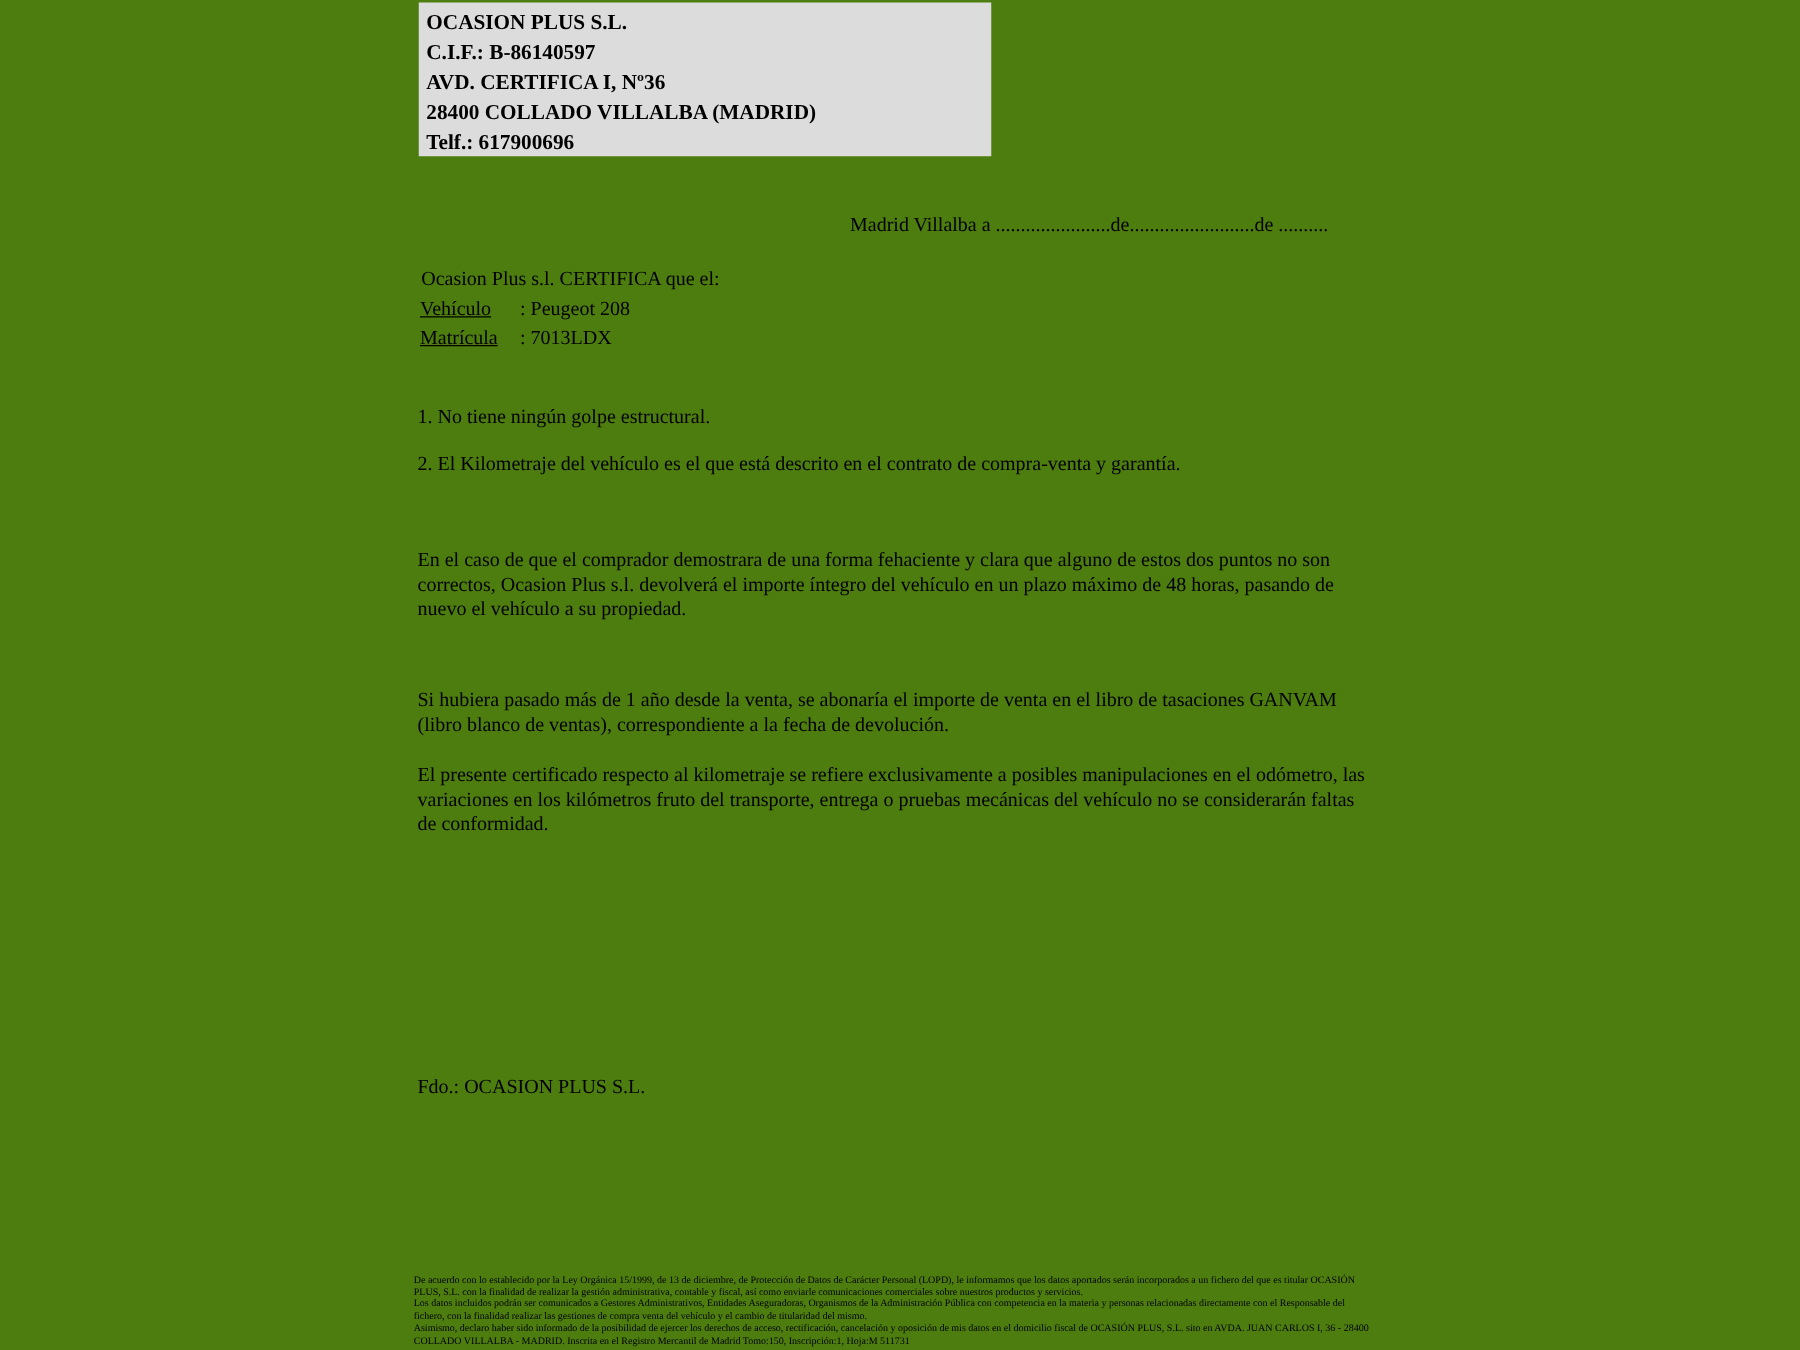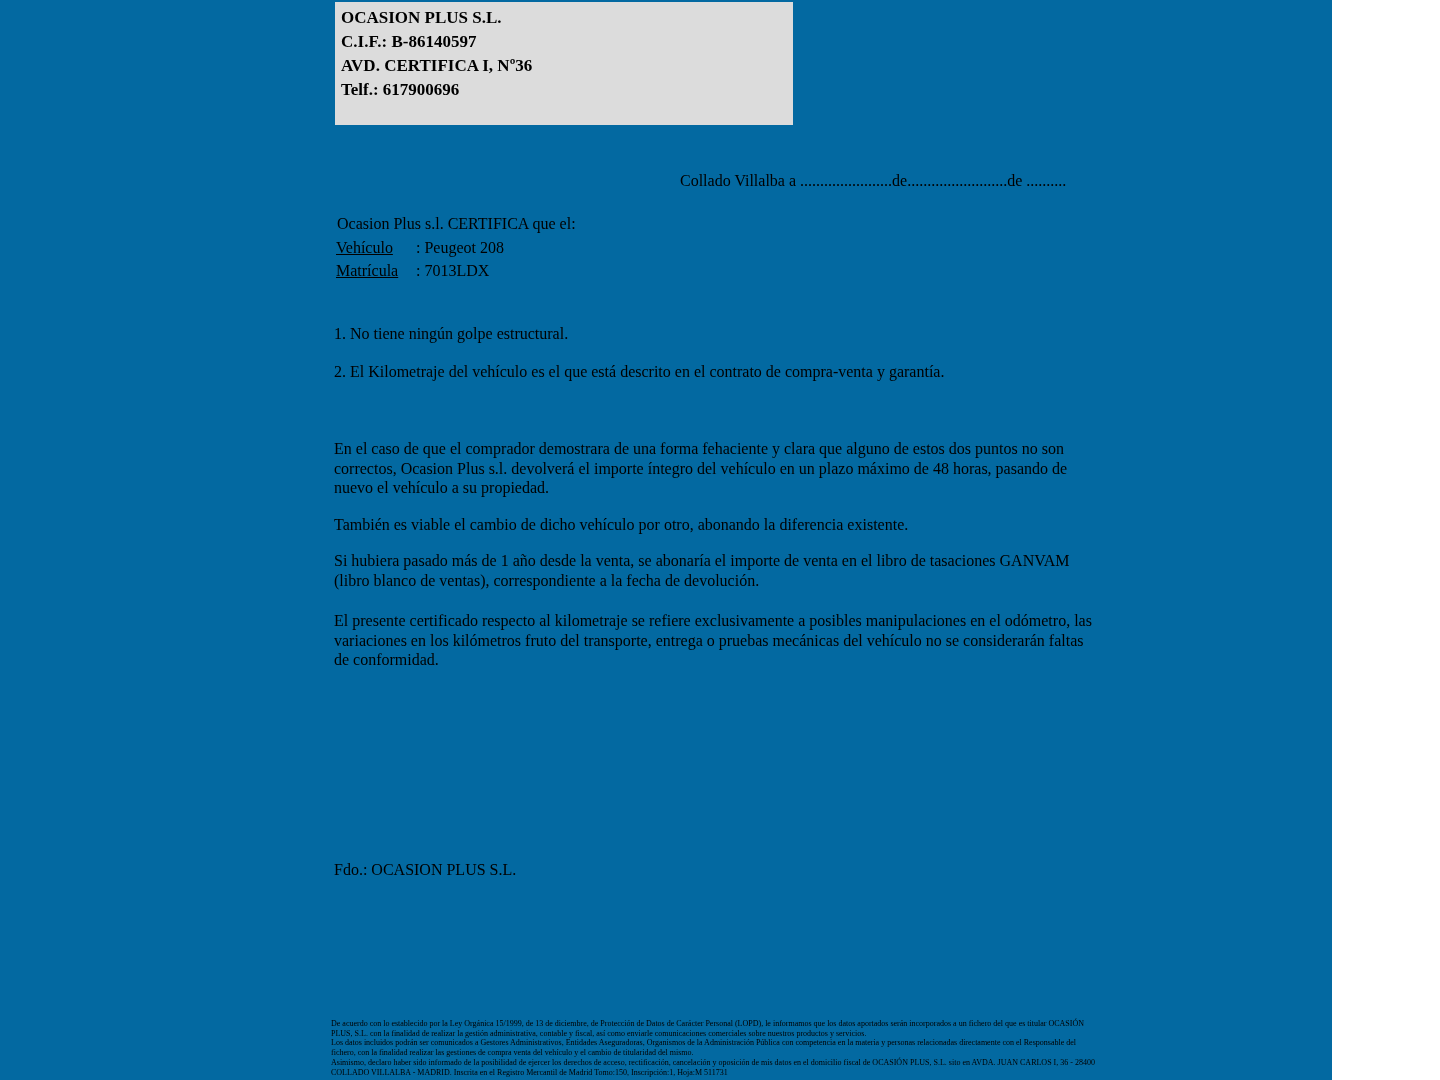--- a/index.html
+++ b/index.html
@@ -1,21 +1,21 @@
 <!DOCTYPE html>
 <html><head>
 <meta charset="utf-8">
 <style>
   * { margin: 0; padding: 0; box-sizing: border-box; }
   html, body { background: #ffffff; }
   .page {
     position: relative;
-    width: 1332px;
+    width: 1440px;
     height: 1080px;
-    background: #0369a1;
+    background: #4d7c0f;
     font-family: "Liberation Serif", "DejaVu Serif", serif;
     color: #000000;
     overflow: hidden;
   }
   .header-box {
     position: absolute;
     left: 335px;
     top: 2px;
     width: 458px;
     height: 123px;
@@ -85,40 +85,40 @@
 </style>
 </head>
 <body>
 
 <div class="page">
 
   <div class="header-box">
     <div class="hline">OCASION PLUS S.L.</div>
     <div class="hline">C.I.F.: B-86140597</div>
     <div class="hline">AVD. CERTIFICA I, Nº36</div>
+    <div class="hline">28400 COLLADO VILLALBA (MADRID)</div>
     <div class="hline">Telf.: 617900696</div>
   </div>
 
-  <div class="date-line">Collado Villalba a .......................de.........................de ..........</div>
+  <div class="date-line">Madrid Villalba a .......................de.........................de ..........</div>
 
   <div class="cert-line">Ocasion Plus s.l. CERTIFICA que el:</div>
 
   <div class="kv-row row-vehicle">
     <span class="label-cell"><span class="u">Vehículo</span></span><span>: Peugeot 208</span>
   </div>
 
   <div class="kv-row row-plate">
     <span class="label-cell"><span class="u">Matrícula</span></span><span>: 7013LDX</span>
   </div>
 
   <div class="body-par point-1">1. No tiene ningún golpe estructural.</div>
   <div class="body-par point-2">2. El Kilometraje del vehículo es el que está descrito en el contrato de compra-venta y garantía.</div>
 
   <div class="body-par par-1">En el caso de que el comprador demostrara de una forma fehaciente y clara que alguno de estos dos puntos no son correctos, Ocasion Plus s.l. devolverá el importe íntegro del vehículo en un plazo máximo de 48 horas, pasando de nuevo el vehículo a su propiedad.</div>
-  <div class="body-par par-2">También es viable el cambio de dicho vehículo por otro, abonando la diferencia existente.</div>
   <div class="body-par par-3">Si hubiera pasado más de 1 año desde la venta, se abonaría el importe de venta en el libro de tasaciones GANVAM (libro blanco de ventas), correspondiente a la fecha de devolución.</div>
   <div class="body-par par-4">El presente certificado respecto al kilometraje se refiere exclusivamente a posibles manipulaciones en el odómetro, las variaciones en los kilómetros fruto del transporte, entrega o pruebas mecánicas del vehículo no se considerarán faltas de conformidad.</div>
 
   <div class="signature">Fdo.: OCASION PLUS S.L.</div>
 
   <div class="legal">
     <p>De acuerdo con lo establecido por la Ley Orgánica 15/1999, de 13 de diciembre, de Protección de Datos de Carácter Personal (LOPD), le informamos que los datos aportados serán incorporados a un fichero del que es titular OCASIÓN PLUS, S.L. con la finalidad de realizar la gestión administrativa, contable y fiscal, así como enviarle comunicaciones comerciales sobre nuestros productos y servicios.</p>
     <p>Los datos incluidos podrán ser comunicados a Gestores Administrativos, Entidades Aseguradoras, Organismos de la Administración Pública con competencia en la materia y personas relacionadas directamente con el Responsable del fichero, con la finalidad realizar las gestiones de compra venta del vehículo y el cambio de titularidad del mismo.</p>
     <p>Asimismo, declaro haber sido informado de la posibilidad de ejercer los derechos de acceso, rectificación, cancelación y oposición de mis datos en el domicilio fiscal de OCASIÓN PLUS, S.L. sito en AVDA. JUAN CARLOS I, 36 - 28400 COLLADO VILLALBA - MADRID. Inscrita en el Registro Mercantil de Madrid Tomo:150, Inscripción:1, Hoja:M 511731</p>
   </div>

